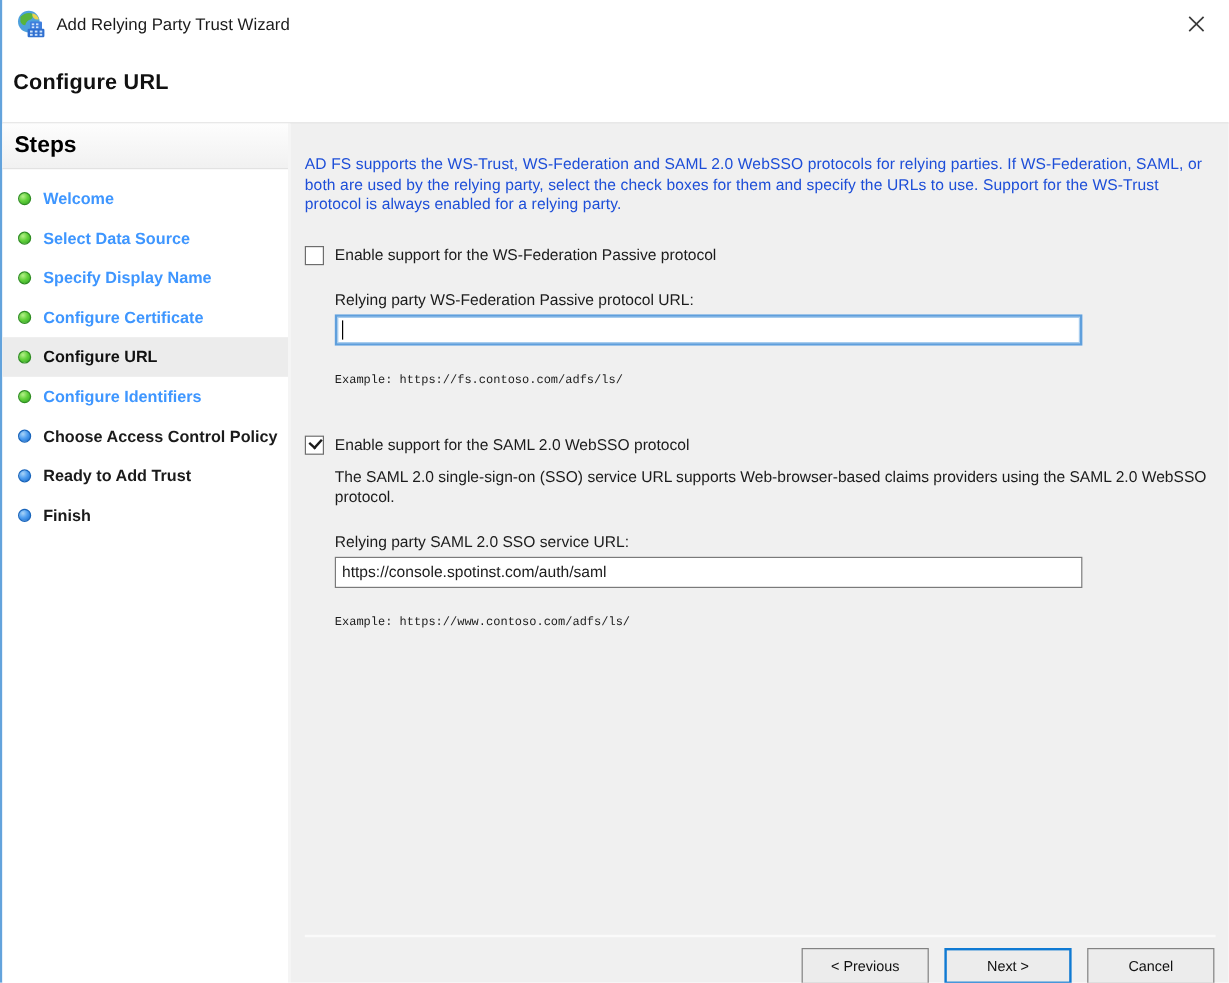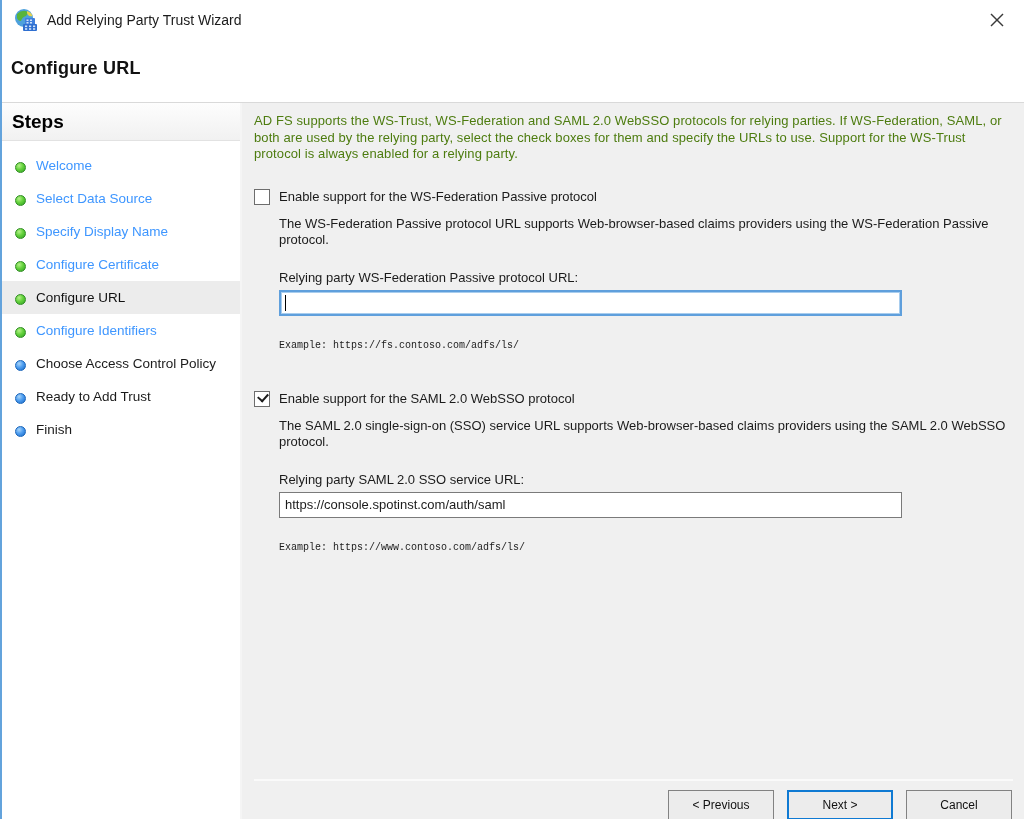--- a/index.html
+++ b/index.html
@@ -49,23 +49,24 @@
     display: flex; flex-direction: column;
   }
   .steps-header {
     padding: 8px 10px 7px 10px;
     font-size: 19px; font-weight: 700; color: #000;
     background: linear-gradient(#fdfdfd, #f1f1f1);
     border-bottom: 1px solid #e2e2e2;
   }
   .steps-list { padding-top: 8px; }
   .step-item {
-    display: flex; align-items: center;
+    display: flex; align-items: flex-start;
     padding: 8px 8px 8px 13px;
     line-height: 17px;
+    font-weight: bold;
   }
   .step-item .bullet {
     width: 11px; height: 11px; border-radius: 50%;
     margin: 3px 10px 0 0; flex: 0 0 auto;
   }
   .step-item.done .bullet {
     background: radial-gradient(circle at 35% 30%, #b5f08a 0%, #64d23c 45%, #2f9e24 100%);
     border: 1px solid #2f8d22;
   }
   .step-item.upcoming .bullet {
@@ -82,22 +83,22 @@
   .step-item.current .step-label { color: #111; }
   .step-label { font-size: 13.5px; }
   
   .main {
     flex: 1; min-width: 0;
     background: #f0f0f0;
     display: flex; flex-direction: column;
     padding: 0 11px 0 12px;
   }
   .intro {
-    margin-top: 10px;
-    font-size: 13px; line-height: 16.5px; color: #4d7c0f;
+    margin-top: 26px;
+    font-size: 13px; line-height: 16.5px; color: #1d4ed8;
     letter-spacing: 0.1px;
   }
   .checkbox-row {
     display: flex; align-items: center;
     margin-top: 26px;
   }
   .checkbox-row.saml { margin-top: 40px; }
   .checkbox {
     width: 16px; height: 16px; flex: 0 0 auto;
     background: #ffffff;
@@ -241,21 +242,20 @@
         </div>
     </div>
 
     <div class="main">
       <div class="intro">AD FS supports the WS-Trust, WS-Federation and SAML 2.0 WebSSO protocols for relying parties.  If WS-Federation, SAML, or both are used by the relying party, select the check boxes for them and specify the URLs to use.  Support for the WS-Trust protocol is always enabled for a relying party.</div>
 
       <div class="checkbox-row">
         <span class="checkbox"></span>
         <span>Enable support for the WS-Federation Passive protocol</span>
       </div>
-      <div class="section-desc">The WS-Federation Passive protocol URL supports Web-browser-based claims providers using the WS-Federation Passive protocol.</div>
       <div class="field-label">Relying party WS-Federation Passive protocol URL:</div>
       <div class="input-wrap">
         <input class="textbox focused" readonly="" value="" style="">
         <span class="caret"></span>
       </div>
       <div class="example">Example: https://fs.contoso.com/adfs/ls/</div>
 
       <div class="checkbox-row saml">
         <span class="checkbox checked"></span>
         <span>Enable support for the SAML 2.0 WebSSO protocol</span>

